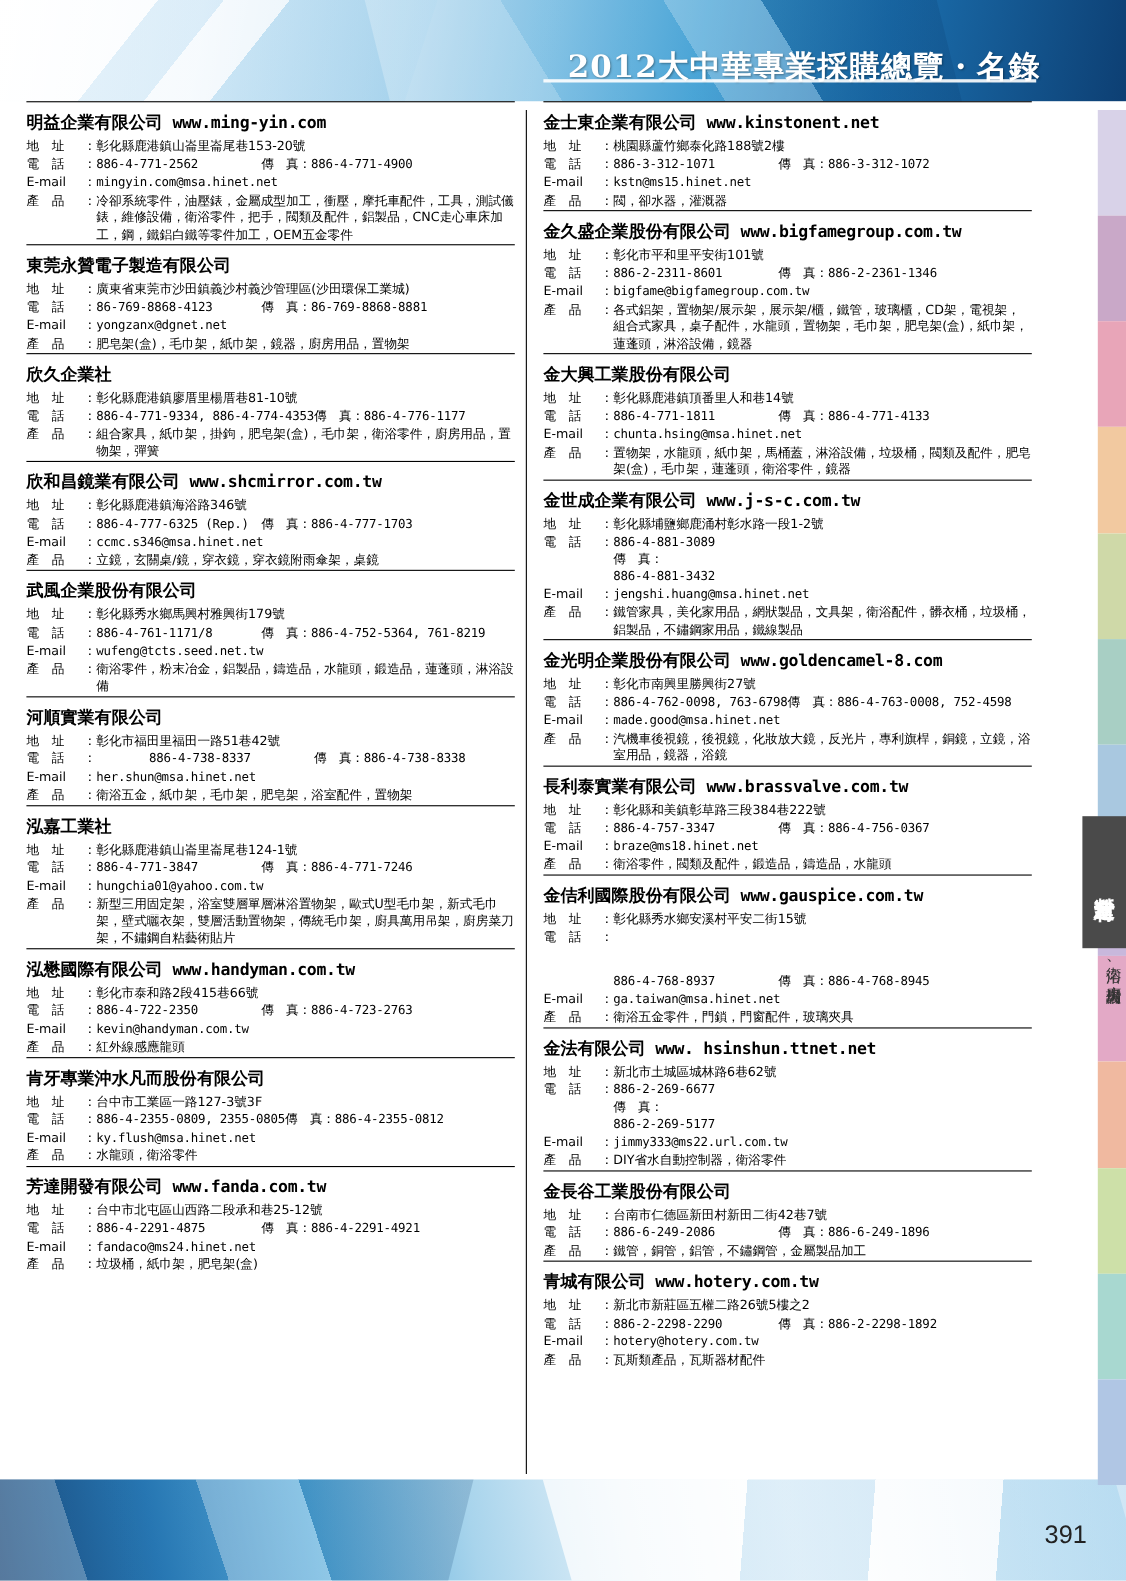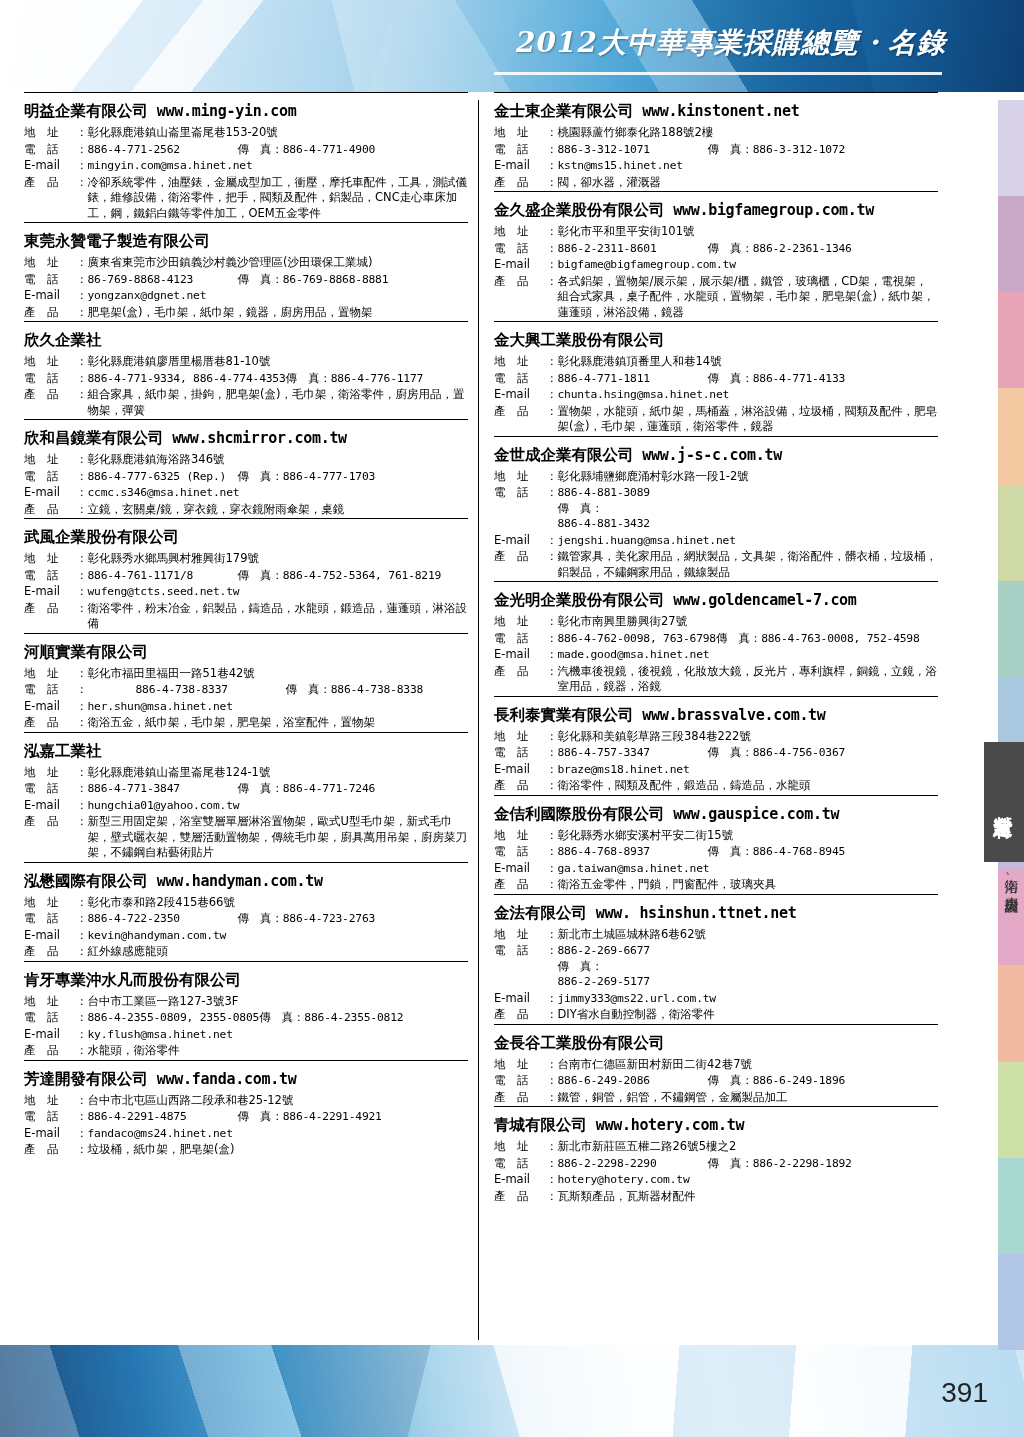--- a/index.html
+++ b/index.html
@@ -20,23 +20,23 @@
     content:""; position:absolute; left:-40px; top:-30px; width:420px; height:170px;
     background:linear-gradient(115deg,rgba(255,255,255,.85) 0 36%,rgba(200,228,245,.45) 36% 48%,rgba(255,255,255,.7) 48% 60%,rgba(150,205,235,.35) 60% 100%);
     transform:skewX(-18deg); opacity:.9;
   }
   .header-band:after {
     content:""; position:absolute; right:160px; top:-50px; width:520px; height:200px;
     background:linear-gradient(70deg,rgba(255,255,255,.25) 0 30%,rgba(255,255,255,.06) 30% 55%,rgba(255,255,255,.28) 55% 70%,rgba(10,60,110,.22) 70% 100%);
     transform:skewX(14deg);
   }
   .header-title {
-    position:absolute; right:78px; top:24px;
+    position:absolute; right:78px; top:42px;
     font-family:"DejaVu Serif", serif;
-    font-weight:bold; font-style:italic;
+    font-weight:bold; 
     font-size:28px; color:#ffffff; letter-spacing:1px;
     text-shadow:1px 1px 2px rgba(0,0,0,.35);
     z-index:3; white-space:nowrap;
   }
   .header-rule {
     position:absolute; left:494px; top:72px; width:448px; height:3px;
     background:#ffffff; opacity:.9; z-index:3;
   }
   
   .footer-band {
@@ -50,21 +50,21 @@
     transform:skewX(-14deg);
   }
   .footer-band:after {
     content:""; position:absolute; right:0px; bottom:-30px; width:520px; height:170px;
     background:linear-gradient(110deg,rgba(255,255,255,.75) 0 35%,rgba(190,222,242,.5) 35% 55%,rgba(255,255,255,.7) 55% 75%,rgba(150,205,235,.4) 75% 100%);
     transform:skewX(16deg);
   }
   .page-number {
     position:absolute; right:36px; bottom:28px;
     font-family:"Liberation Sans", sans-serif;
-    font-size:28px; color:#222; z-index:4;
+    font-size:23px; color:#222; z-index:4;
   }
   
   .tab-strip {
     position:absolute; right:0; top:100px; width:26px; height:1250px;
     display:flex; flex-direction:column; z-index:5;
   }
   .tab-strip .swatch { width:26px; flex:1 1 auto; }
   .cat-tab {
     position:absolute; right:0; top:742px; width:40px; height:120px;
     background:#4a4a4a; color:#fff; z-index:6;
@@ -510,21 +510,21 @@
           <div class="colon">：</div>
           <div class="val">jengshi.huang@msa.hinet.net</div>
         </div>
         <div class="row">
           <div class="lbl">產　品</div>
           <div class="colon">：</div>
           <div class="val cjk">鐵管家具，美化家用品，網狀製品，文具架，衛浴配件，髒衣桶，垃圾桶，鋁製品，不鏽鋼家用品，鐵線製品</div>
         </div>
       </div>
       <div class="entry entry-rule">
-        <div class="ename"><span>金光明企業股份有限公司</span><span class="url">  www.goldencamel-7.com</span></div>
+        <div class="ename"><span>金光明企業股份有限公司</span><span class="url">  www.goldencamel-8.com</span></div>
         <div class="row">
           <div class="lbl">地　址</div>
           <div class="colon">：</div>
           <div class="val cjk">彰化市南興里勝興街27號</div>
         </div>
         <div class="row">
           <div class="lbl">電　話</div>
           <div class="colon">：</div>
           <div class="val" style="display: flex;">
             <span class="tel-a">886-4-762-0098, 763-6798</span>
@@ -573,21 +573,21 @@
       <div class="entry entry-rule">
         <div class="ename"><span>金佶利國際股份有限公司</span><span class="url">  www.gauspice.com.tw</span></div>
         <div class="row">
           <div class="lbl">地　址</div>
           <div class="colon">：</div>
           <div class="val cjk">彰化縣秀水鄉安溪村平安二街15號</div>
         </div>
         <div class="row">
           <div class="lbl">電　話</div>
           <div class="colon">：</div>
-          <div class="val" style="display: flex;">
+          <div class="val" style="display: flex; margin-top: 40px;">
             <span class="tel-a">886-4-768-8937</span>
             <span style="font-family: &quot;DejaVu Sans&quot;, sans-serif; font-size: 11.5px;">傳　真：</span>
             <span>886-4-768-8945</span>
           </div>
         </div>
         <div class="row">
           <div class="lbl">E-mail</div>
           <div class="colon">：</div>
           <div class="val">ga.taiwan@msa.hinet.net</div>
         </div>

